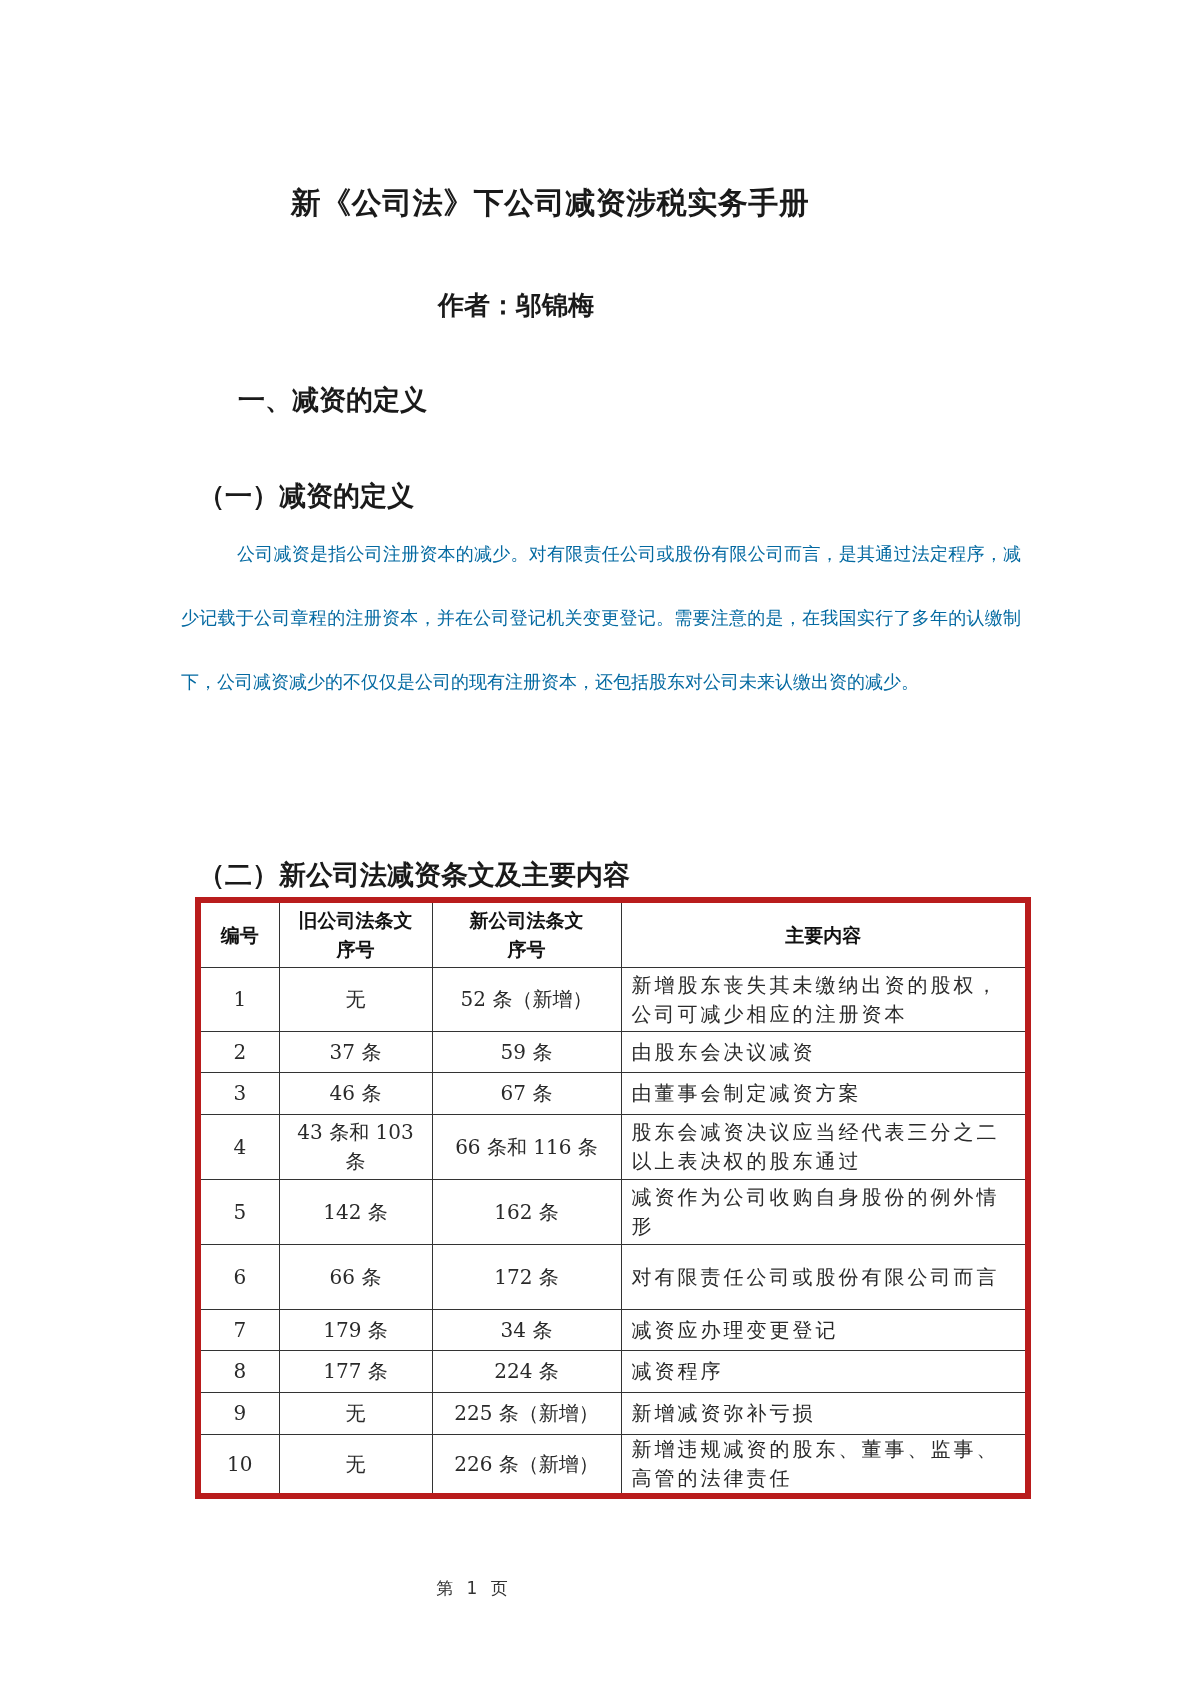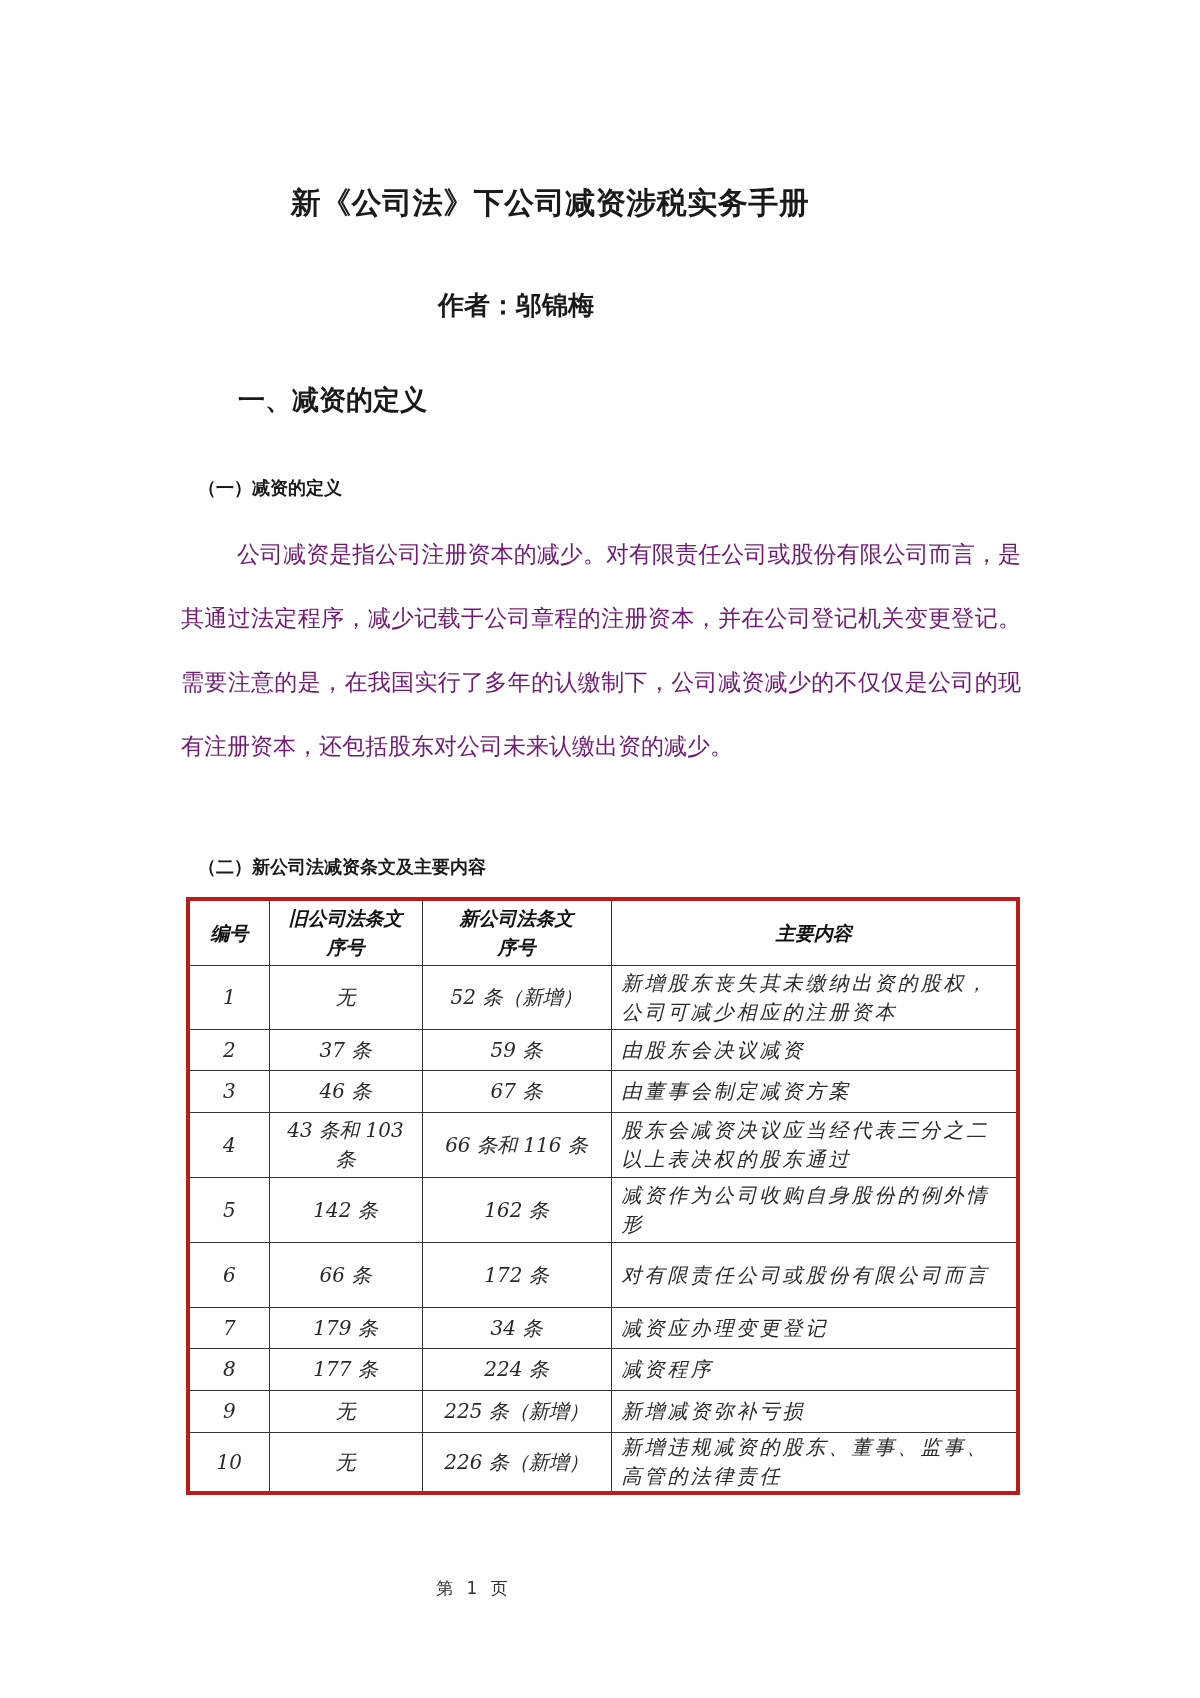--- a/index.html
+++ b/index.html
@@ -20,32 +20,31 @@
     font-weight: bold; font-size: 26px; line-height: 38px;
   }
   .h1 {
     left: 238px; top: 381px;
     font-family: "DejaVu Sans", "Liberation Sans", sans-serif;
     font-weight: bold; font-size: 27px; line-height: 38px;
   }
   .h2 {
     left: 198px;
     font-family: "DejaVu Sans", "Liberation Sans", sans-serif;
-    font-weight: bold; font-size: 18px; line-height: 38px;
+    font-weight: bold; font-size: 27px; line-height: 38px; margin-top: 8px;
   }
   .para {
     left: 181px; top: 522px; width: 840px;
-    font-size: 23px; line-height: 64px; text-align: justify;
-    text-indent: 56px; color: #701a75;
+    font-size: 18px; line-height: 64px; text-align: justify;
+    text-indent: 56px; color: #0369a1;
   }
   table.articles {
-    position: absolute; left: 186px; top: 897px; width: 830px;
+    position: absolute; left: 195px; top: 897px; width: 830px;
     border-collapse: collapse; table-layout: fixed;
-    border: 4px solid #b91c1c;
-    font-style: italic;
+    border: 6px solid #b91c1c;
   }
   table.articles td, table.articles th {
     border: 1.5px solid #333; padding: 0 10px; vertical-align: middle;
     font-size: 20px; line-height: 29px; color: #2a2a2a;
   }
   table.articles th {
     font-family: "DejaVu Sans", "Liberation Sans", sans-serif;
     font-weight: bold; font-size: 19px; text-align: center; height: 64px;
     color: #111;
   }

